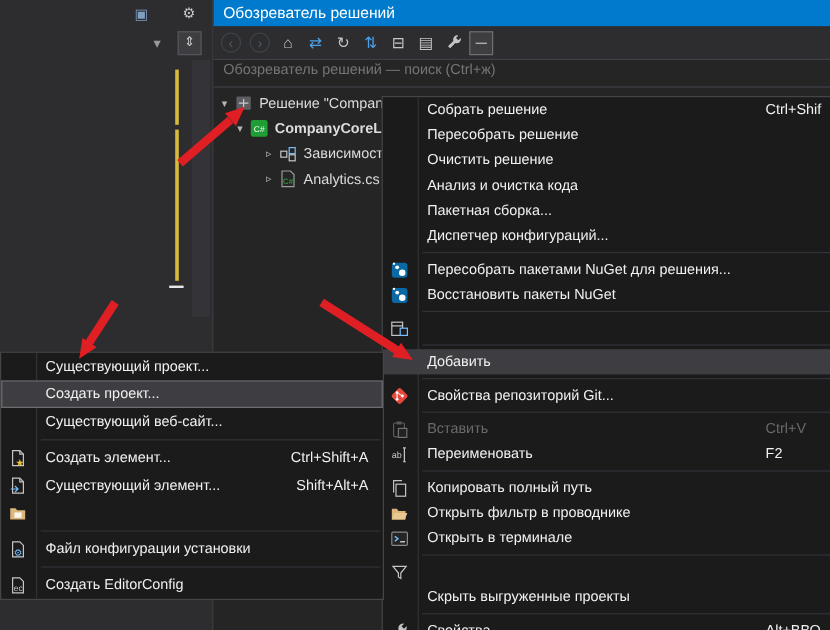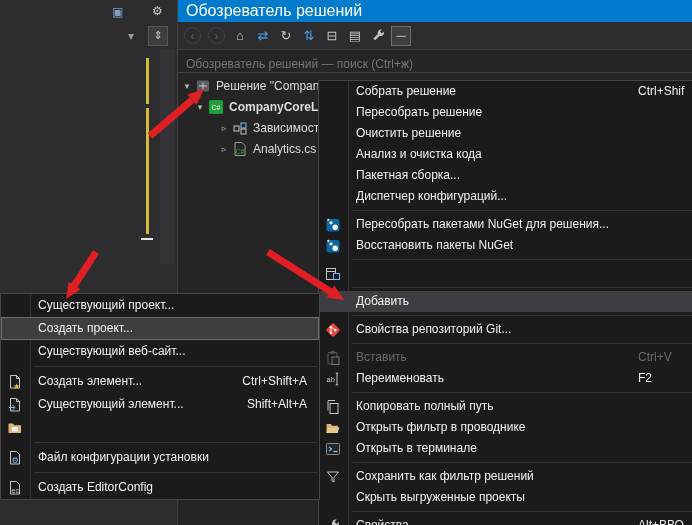--- a/index.html
+++ b/index.html
@@ -17,31 +17,31 @@
             border:1px solid #55555a;color:#cccccc;text-align:center;line-height:16px;font-size:11px;}
   .ls-split::before{content:"⇕";}
   .mark{position:absolute;}
   .mk-y1{left:146px;top:58px;width:3px;height:46px;background:#d7ba3d;}
   .mk-y2{left:146px;top:108px;width:3px;height:126px;background:#d7ba3d;}
   .mk-track{left:160px;top:50px;width:15px;height:214px;background:#333338;}
   .mk-white{left:141px;top:238px;width:12px;height:2px;background:#e8e8e8;}
   
   .panel{position:absolute;left:178px;top:0;width:514px;height:525px;background:#252526;}
   .panel-header{height:22px;background:var(--accent,#007acc);color:#ffffff;line-height:22px;
-                padding-left:8px;font-size:16px;}
+                padding-left:8px;font-size:13px;}
   .toolbar{height:27px;background:#2d2d30;border-bottom:1px solid #3f3f46;display:flex;
            align-items:center;padding:0 4px;gap:3px;}
   .tbtn{width:20px;height:20px;display:flex;align-items:center;justify-content:center;
         font-size:13px;box-sizing:border-box;}
   .tbtn.circ{width:17px;height:17px;border:1px solid #4e5a66;border-radius:50%;font-size:12px;
              line-height:14px;margin:0 2px;}
   .tbtn.dim{opacity:.5;}
   .tbtn.pressed{background:#3e3e42;border:1px solid #6e6e70;}
   .tbtn svg{width:15px;height:15px;display:block;}
-  .search{height:22px;background:#252526;border-bottom:1px solid #3f3f46;display:flex;align-items:flex-end;}
+  .search{height:22px;background:#252526;border-bottom:1px solid #3f3f46;display:flex;align-items:flex-start;}
   .search input{background:transparent;border:0;outline:none;color:#7f7f7f;font-size:12px;
                 width:100%;padding-left:8px;font-family:inherit;}
   .tree{position:absolute;left:0;top:72px;right:0;padding-top:3px;}
   .tree-row{height:21px;display:flex;align-items:center;white-space:nowrap;}
   .expander{width:12px;text-align:center;color:#b6b6b6;font-size:9px;flex:0 0 12px;}
   .t-icon{width:16px;height:16px;margin:0 5px 0 2px;flex:0 0 16px;}
   .t-icon svg{width:16px;height:16px;display:block;}
   .t-label{color:#dcdcdc;}
   .tree-row.bold .t-label{font-weight:bold;}
   
@@ -229,21 +229,21 @@
             <rect x="1.5" y="2.5" width="13" height="11" rx="1" fill="#252526" stroke="#8a8a8a"></rect>
             <path d="M4 6l2.6 2L4 10" fill="none" stroke="#75beff" stroke-width="1.2"></path>
             <path d="M8.5 10.5h4" stroke="#c5c5c5" stroke-width="1.2"></path>
           </svg>
         </span><span class="mi-label">Открыть в терминале</span></div>
       <div class="cm-sep"></div>
       <div class="cm-item"><span class="mi-icon">
           <svg viewBox="0 0 16 16">
             <path d="M2.5 3h11L9 8.5V13l-2-1.2V8.5z" fill="none" stroke="#c5c5c5"></path>
           </svg>
-        </span><span class="mi-label">Сохранить как фильтр решений</span></div>
+        </span></div>
       <div class="cm-item"><span class="mi-label">Скрыть выгруженные проекты</span></div>
       <div class="cm-sep"></div>
       <div class="cm-item"><span class="mi-icon">
           <svg viewBox="0 0 16 16">
             <path d="M14 4.8a3.8 3.8 0 0 1-5 3.6l-4.6 4.7-1.9-1.9 4.7-4.6a3.8 3.8 0 0 1 4.5-4.9L9.6 3.8l2.1 2.1 2.1-2.1c.1.3.2.6.2 1z" fill="#c5c5c5"></path>
           </svg>
         </span><span class="mi-label">Свойства</span><span class="mi-shortcut">Alt+ВВО</span></div>
     </div>
 
   <div class="menu add-submenu">

